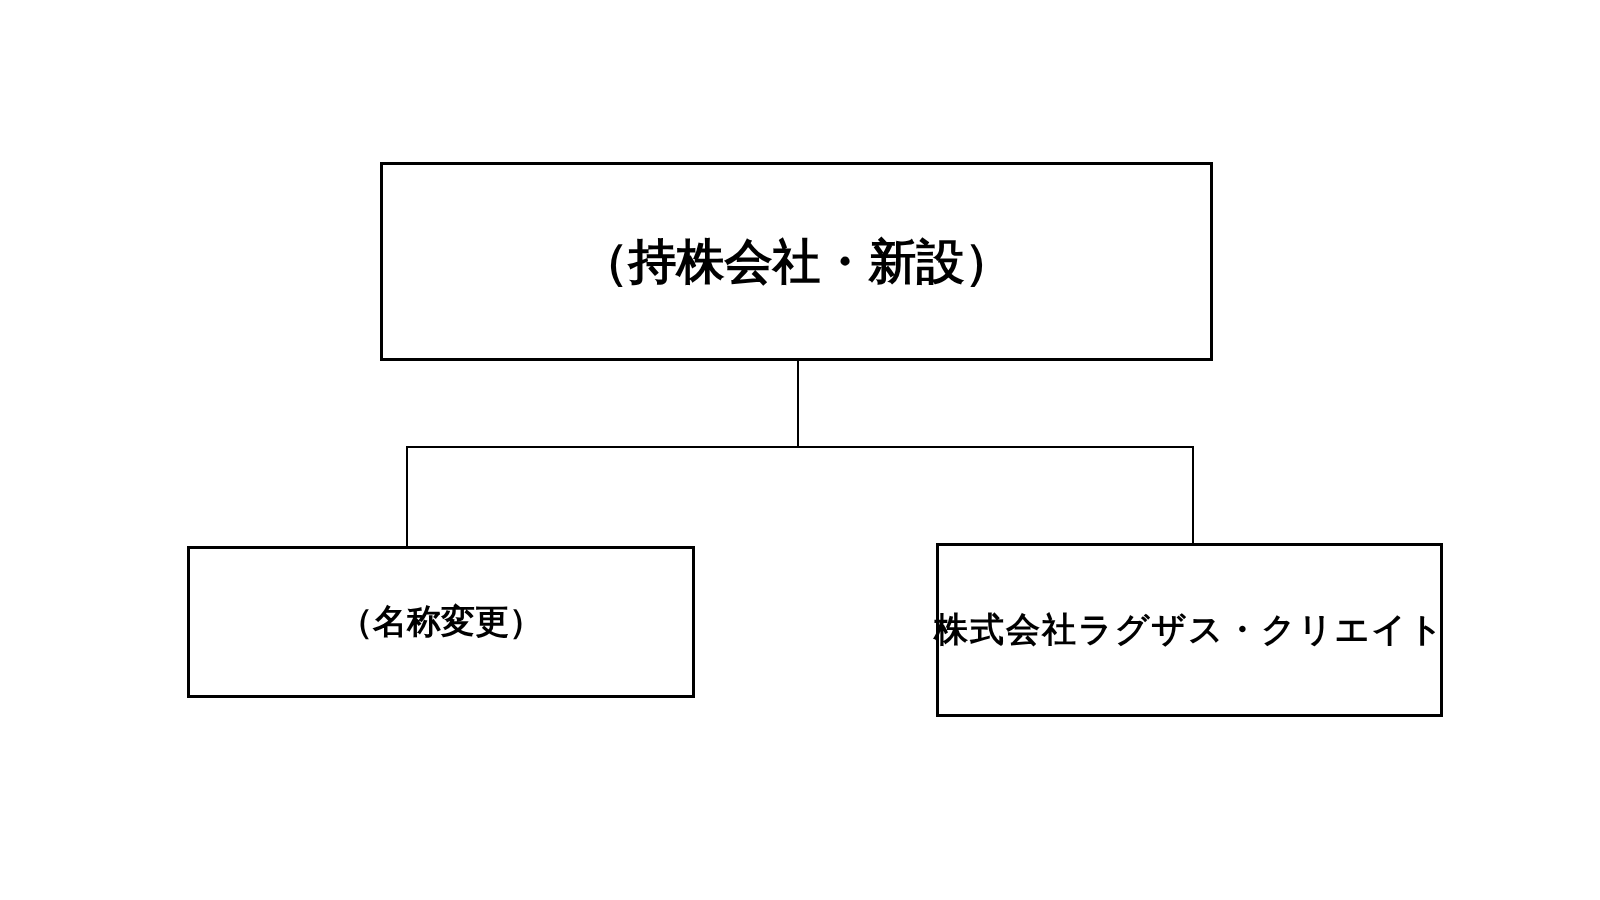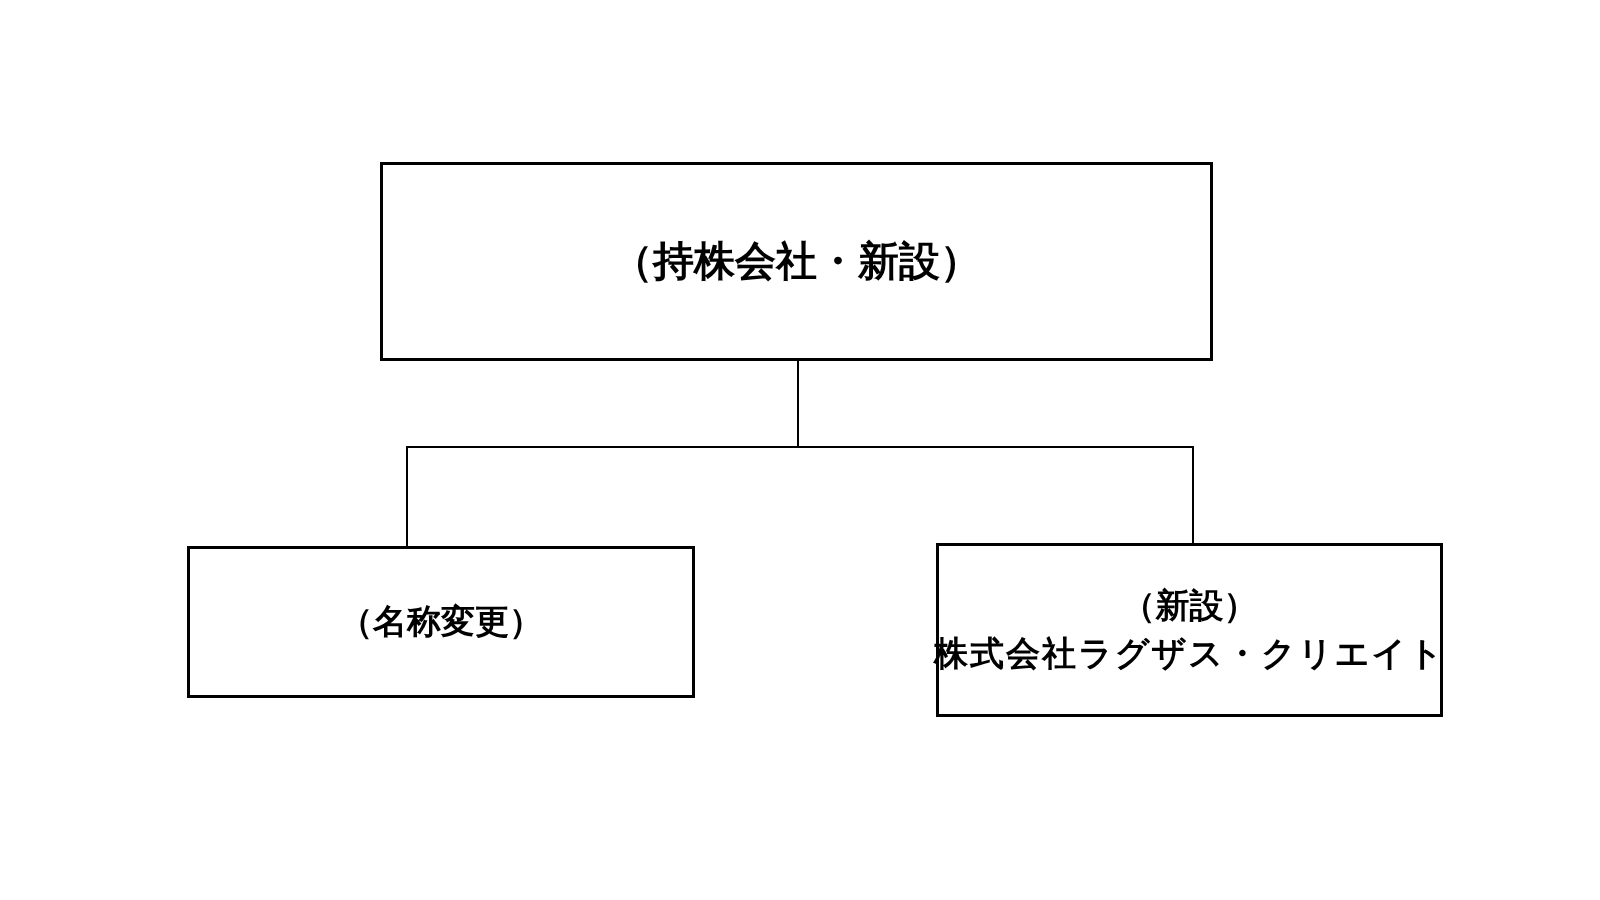--- a/index.html
+++ b/index.html
@@ -34,21 +34,21 @@
     white-space: nowrap;
   }
   #parent-box {
     left: 380px;
     top: 162px;
     width: 833px;
     height: 199px;
   }
   #parent-box .line1,
   #parent-box .line2 {
-    font-size: 41px;
+    font-size: 48px;
     line-height: 55px;
   }
   #child-left-box {
     left: 187px;
     top: 546px;
     width: 508px;
     height: 152px;
   }
   #child-right-box {
     left: 936px;
@@ -107,17 +107,16 @@
 
   <div class="org-box" id="parent-box">
     <span class="line1">（持株会社・新設）</span>
   </div>
 
   <div class="org-box" id="child-left-box">
     <span class="line1">（名称変更）</span>
   </div>
 
   <div class="org-box" id="child-right-box">
-    <span class="line1">（新設）</span>
     <span class="line2">株式会社ラグザス・クリエイト</span>
   </div>
 
 </div>
 
 </body></html>

